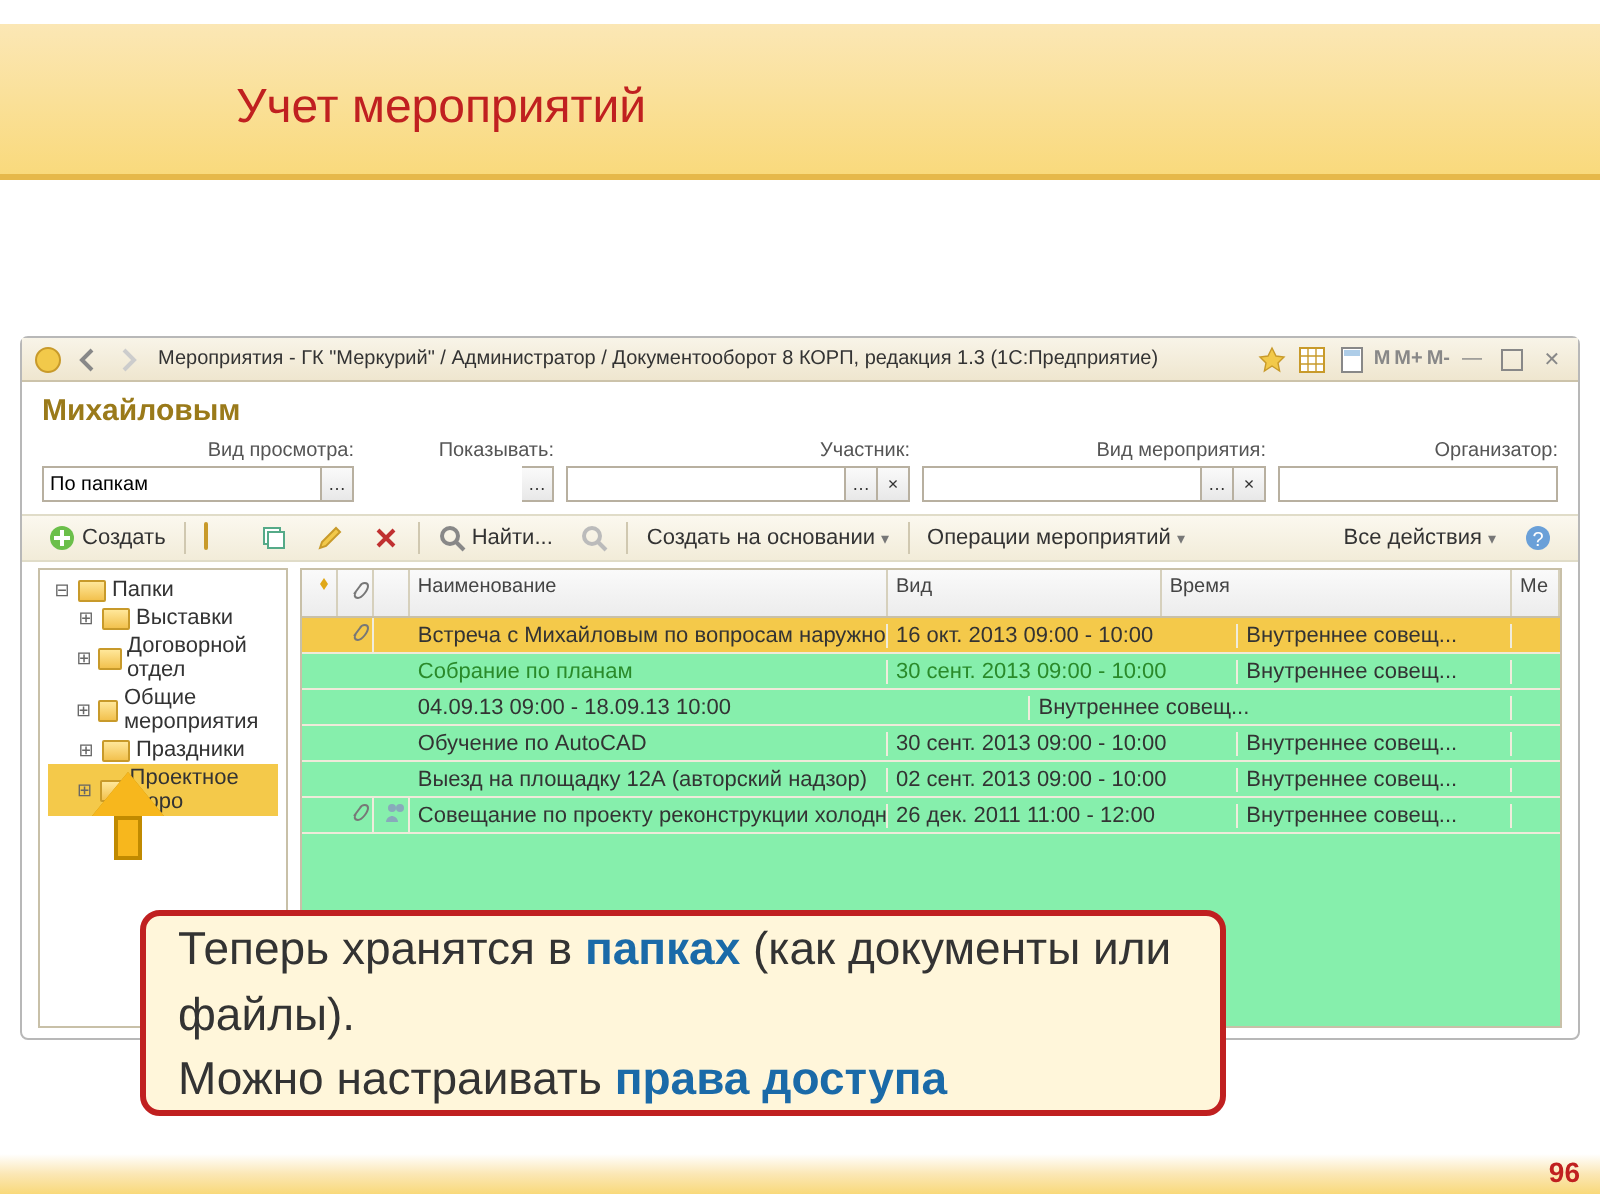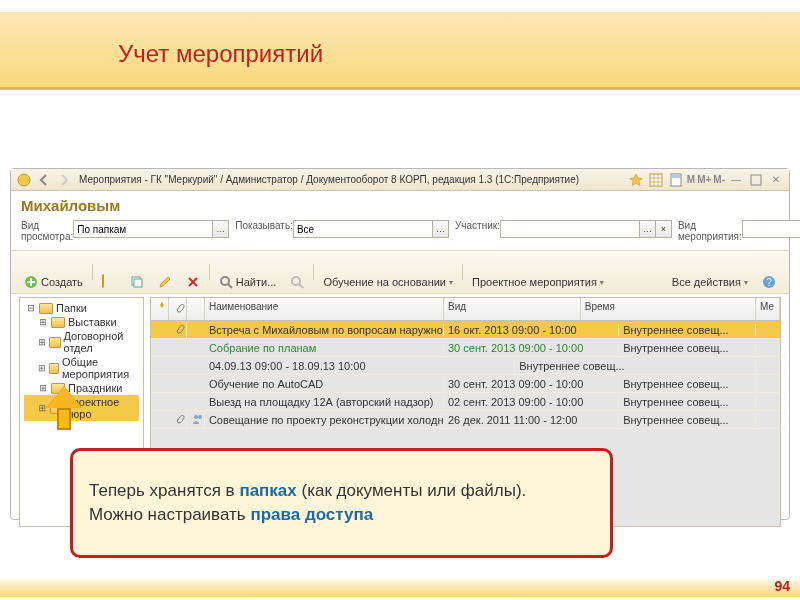--- a/index.html
+++ b/index.html
@@ -17,60 +17,60 @@
   .app { position: absolute; left: 10px; top: 168px; width: 780px; height: 352px; border: 1px solid #b8b8b8; border-radius: 4px; background: #fff; font-size: 11px; color: #333; }
   .titlebar { height: 22px; background: linear-gradient(#f8f4e8, #efe6cf); border-bottom: 1px solid #ccc3aa; display: flex; align-items: center; padding: 0 4px; font-size: 10px; }
   .tb-ico { width: 14px; height: 14px; margin: 0 2px; display: inline-flex; align-items: center; justify-content: center; }
   .tb-left, .tb-right { display: flex; align-items: center; gap: 2px; }
   .tb-title { flex: 1; padding-left: 6px; color: #333; white-space: nowrap; overflow: hidden; }
   .tb-right span { font-size: 10px; color: #888; }
   .tb-m { color: #b88a18; font-weight: bold; }
 
   .section-title { padding: 6px 10px 2px; color: #9a7a1a; font-size: 15px; font-weight: bold; }
   .filters { display: flex; gap: 6px; padding: 4px 10px 6px; }
-  .filter { display: flex; flex-direction: row; flex: 1; }
+  .filter { display: flex; flex-direction: column; flex: 1; align-items: flex-end; }
   .filter:first-child { flex: 0.9; }
   .filter label { font-size: 10px; color: #555; margin-bottom: 2px; }
   .filter .combo { display: flex; }
   .combo input { flex: 1; min-width: 0; height: 18px; border: 1px solid #b8b0a0; padding: 0 3px; font-size: 10px; }
   .combo .btn { width: 16px; height: 18px; border: 1px solid #b8b0a0; border-left: none; background: linear-gradient(#fafafa,#e8e8e8); font-size: 9px; line-height: 16px; text-align: center; cursor: pointer; }
 
   .toolbar { display: flex; align-items: center; gap: 4px; padding: 3px 8px; border-top: 1px solid #e0dcc8; border-bottom: 1px solid #e0dcc8; background: linear-gradient(#fbf8ef,#f2ecd9); font-size: 11px; }
-  .tbtn { display: flex; align-items: center; gap: 3px; padding: 1px 5px; cursor: pointer; border-radius: 2px; margin-top: 20px; }
+  .tbtn { display: flex; align-items: center; gap: 3px; padding: 1px 5px; cursor: pointer; border-radius: 2px; }
   .sep { width: 1px; height: 16px; background: #d0c8b0; }
   .ico { width: 14px; height: 14px; display: inline-block; }
   .spacer { flex: 1; }
   .drop::after { content: " ▾"; font-size: 8px; color: #777; }
 
   .body { display: flex; height: 236px; }
   .tree { width: 190px; border: 1px solid #c8c0a8; margin: 3px 0 3px 8px; background: #fff; overflow: auto; }
   .tree .root { padding: 3px 4px; }
   .tree-row { display: flex; align-items: center; gap: 3px; padding: 1px 2px; cursor: pointer; }
   .tree-row.sel { background: #f4c94a; }
   .expander { width: 10px; text-align: center; color: #666; font-size: 9px; }
   .folder-icon { width: 14px; height: 11px; background: linear-gradient(#ffe79a,#f2c14e); border: 1px solid #c89a2a; border-radius: 1px; }
   .tree-label { font-size: 11px; }
 
-  .grid { flex: 1; margin: 3px 8px 3px 6px; border: 1px solid #c8c0a8; background: #e5e5e5; display: flex; flex-direction: column; }
+  .grid { flex: 1; margin: 3px 8px 3px 6px; border: 1px solid #c8c0a8; background: #86efac; display: flex; flex-direction: column; }
   .ghead { display: flex; background: linear-gradient(#fafafa,#ececec); border-bottom: 1px solid #c8c0a8; }
   .gh { border-right: 1px solid #d6d0bc; padding: 3px 4px; font-size: 10px; color: #444; }
   .gbody { overflow: auto; }
   .grow { display: flex; border-bottom: 1px solid #efeada; height: 18px; align-items: center; }
   .grow.sel { background: #f4c94a; }
   .gc { border-right: 1px solid #f0ecdc; padding: 0 4px; font-size: 11px; white-space: nowrap; overflow: hidden; }
   .c1 { width: 18px; } .c2 { width: 18px; } .c3 { width: 18px; }
   .c4 { flex: 1.8; } .c5 { flex: 1.3; } .c6 { flex: 1; } .c7 { width: 24px; }
   .grn { color: #2a8a2a; }
 
   .arrow { position: absolute; left: 46px; top: 386px; width: 36px; height: 46px; }
   .arrow .shaft { width: 14px; height: 22px; background: #f7b71d; border: 2px solid #c08a00; margin: 0 auto; }
   .arrow .head { width: 0; height: 0; border-left: 18px solid transparent; border-right: 18px solid transparent; border-bottom: 22px solid #f7b71d; margin: 0 auto; filter: drop-shadow(0 0 0 #c08a00); }
   .arrow .head2 { position: absolute; top: -2px; left: -2px; width: 0; height: 0; border-left: 20px solid transparent; border-right: 20px solid transparent; border-bottom: 24px solid #c08a00; z-index: -1; }
 
-  .callout { position: absolute; left: 70px; bottom: 42px; width: 543px; background: #fff6da; border: 3px solid #c02020; border-radius: 10px; padding: 28px 16px; font-size: 17px; color: #333; line-height: 1.4; }
+  .callout { position: absolute; left: 70px; bottom: 42px; width: 543px; background: #fff6da; border: 3px solid #c02020; border-radius: 10px; padding: 0 16px; font-size: 23px; color: #333; line-height: 1.4; }
   .callout .kw { color: #1a6aa8; font-weight: bold; }
 
   svg.icon { width: 14px; height: 14px; }
 </style>
 </head>
 <body>
 
 <div class="slide-bg">
   <div class="header-band"></div>
   <div class="slide-title">Учет мероприятий</div>
@@ -132,21 +132,20 @@
       <div class="filter">
         <label>Вид просмотра:</label>
         <div class="combo">
           <input value="По папкам" style="">
           <div class="btn">…</div>
         </div>
       </div>
       <div class="filter">
         <label>Показывать:</label>
         <div class="combo">
-          <input value="Все" style="">
           <div class="btn">…</div>
         </div>
       </div>
       <div class="filter">
         <label>Участник:</label>
         <div class="combo">
           <input value="" style="">
           <div class="btn">…</div>
           <div class="btn">×</div>
         </div>
@@ -206,25 +205,25 @@
         <span>Найти...</span>
       </div>
       <div class="tbtn">
           <span class="ico"><svg class="icon" viewBox="0 0 14 14">
               <circle cx="6" cy="6" r="4" fill="none" stroke="#bbb" stroke-width="2"></circle>
               <path d="M9 9l4 4" stroke="#bbb" stroke-width="2"></path>
             </svg></span>
         </div>
       <div class="sep"></div>
       <div class="tbtn drop">
-          <span>Обучение на основании</span>
+          <span>Создать на основании</span>
         </div>
       <div class="sep"></div>
       <div class="tbtn drop">
-          <span>Проектное мероприятия</span>
+          <span>Операции мероприятий</span>
         </div>
       <div class="spacer"></div>
       <div class="tbtn drop">
           <span>Все действия</span>
         </div>
       <div class="tbtn">
           <span class="ico"><svg class="icon" viewBox="0 0 14 14">
               <circle cx="7" cy="7" r="6" fill="#6aa0d8"></circle>
               <text x="7" y="11" text-anchor="middle" font-size="10" fill="#fff">?</text>
             </svg></span>
@@ -357,14 +356,14 @@
     </div>
     <div class="shaft"></div>
   </div>
 
   <div class="callout">
     <span>Теперь хранятся в </span><span class="kw">папках</span><span> (как документы или файлы).</span><br>
     <span>Можно настраивать </span><span class="kw">права доступа</span>
   </div>
 
   <div class="footer-band"></div>
-  <div class="page-num">94</div>
+  <div class="page-num">96</div>
 </div>
 
 </body></html>

